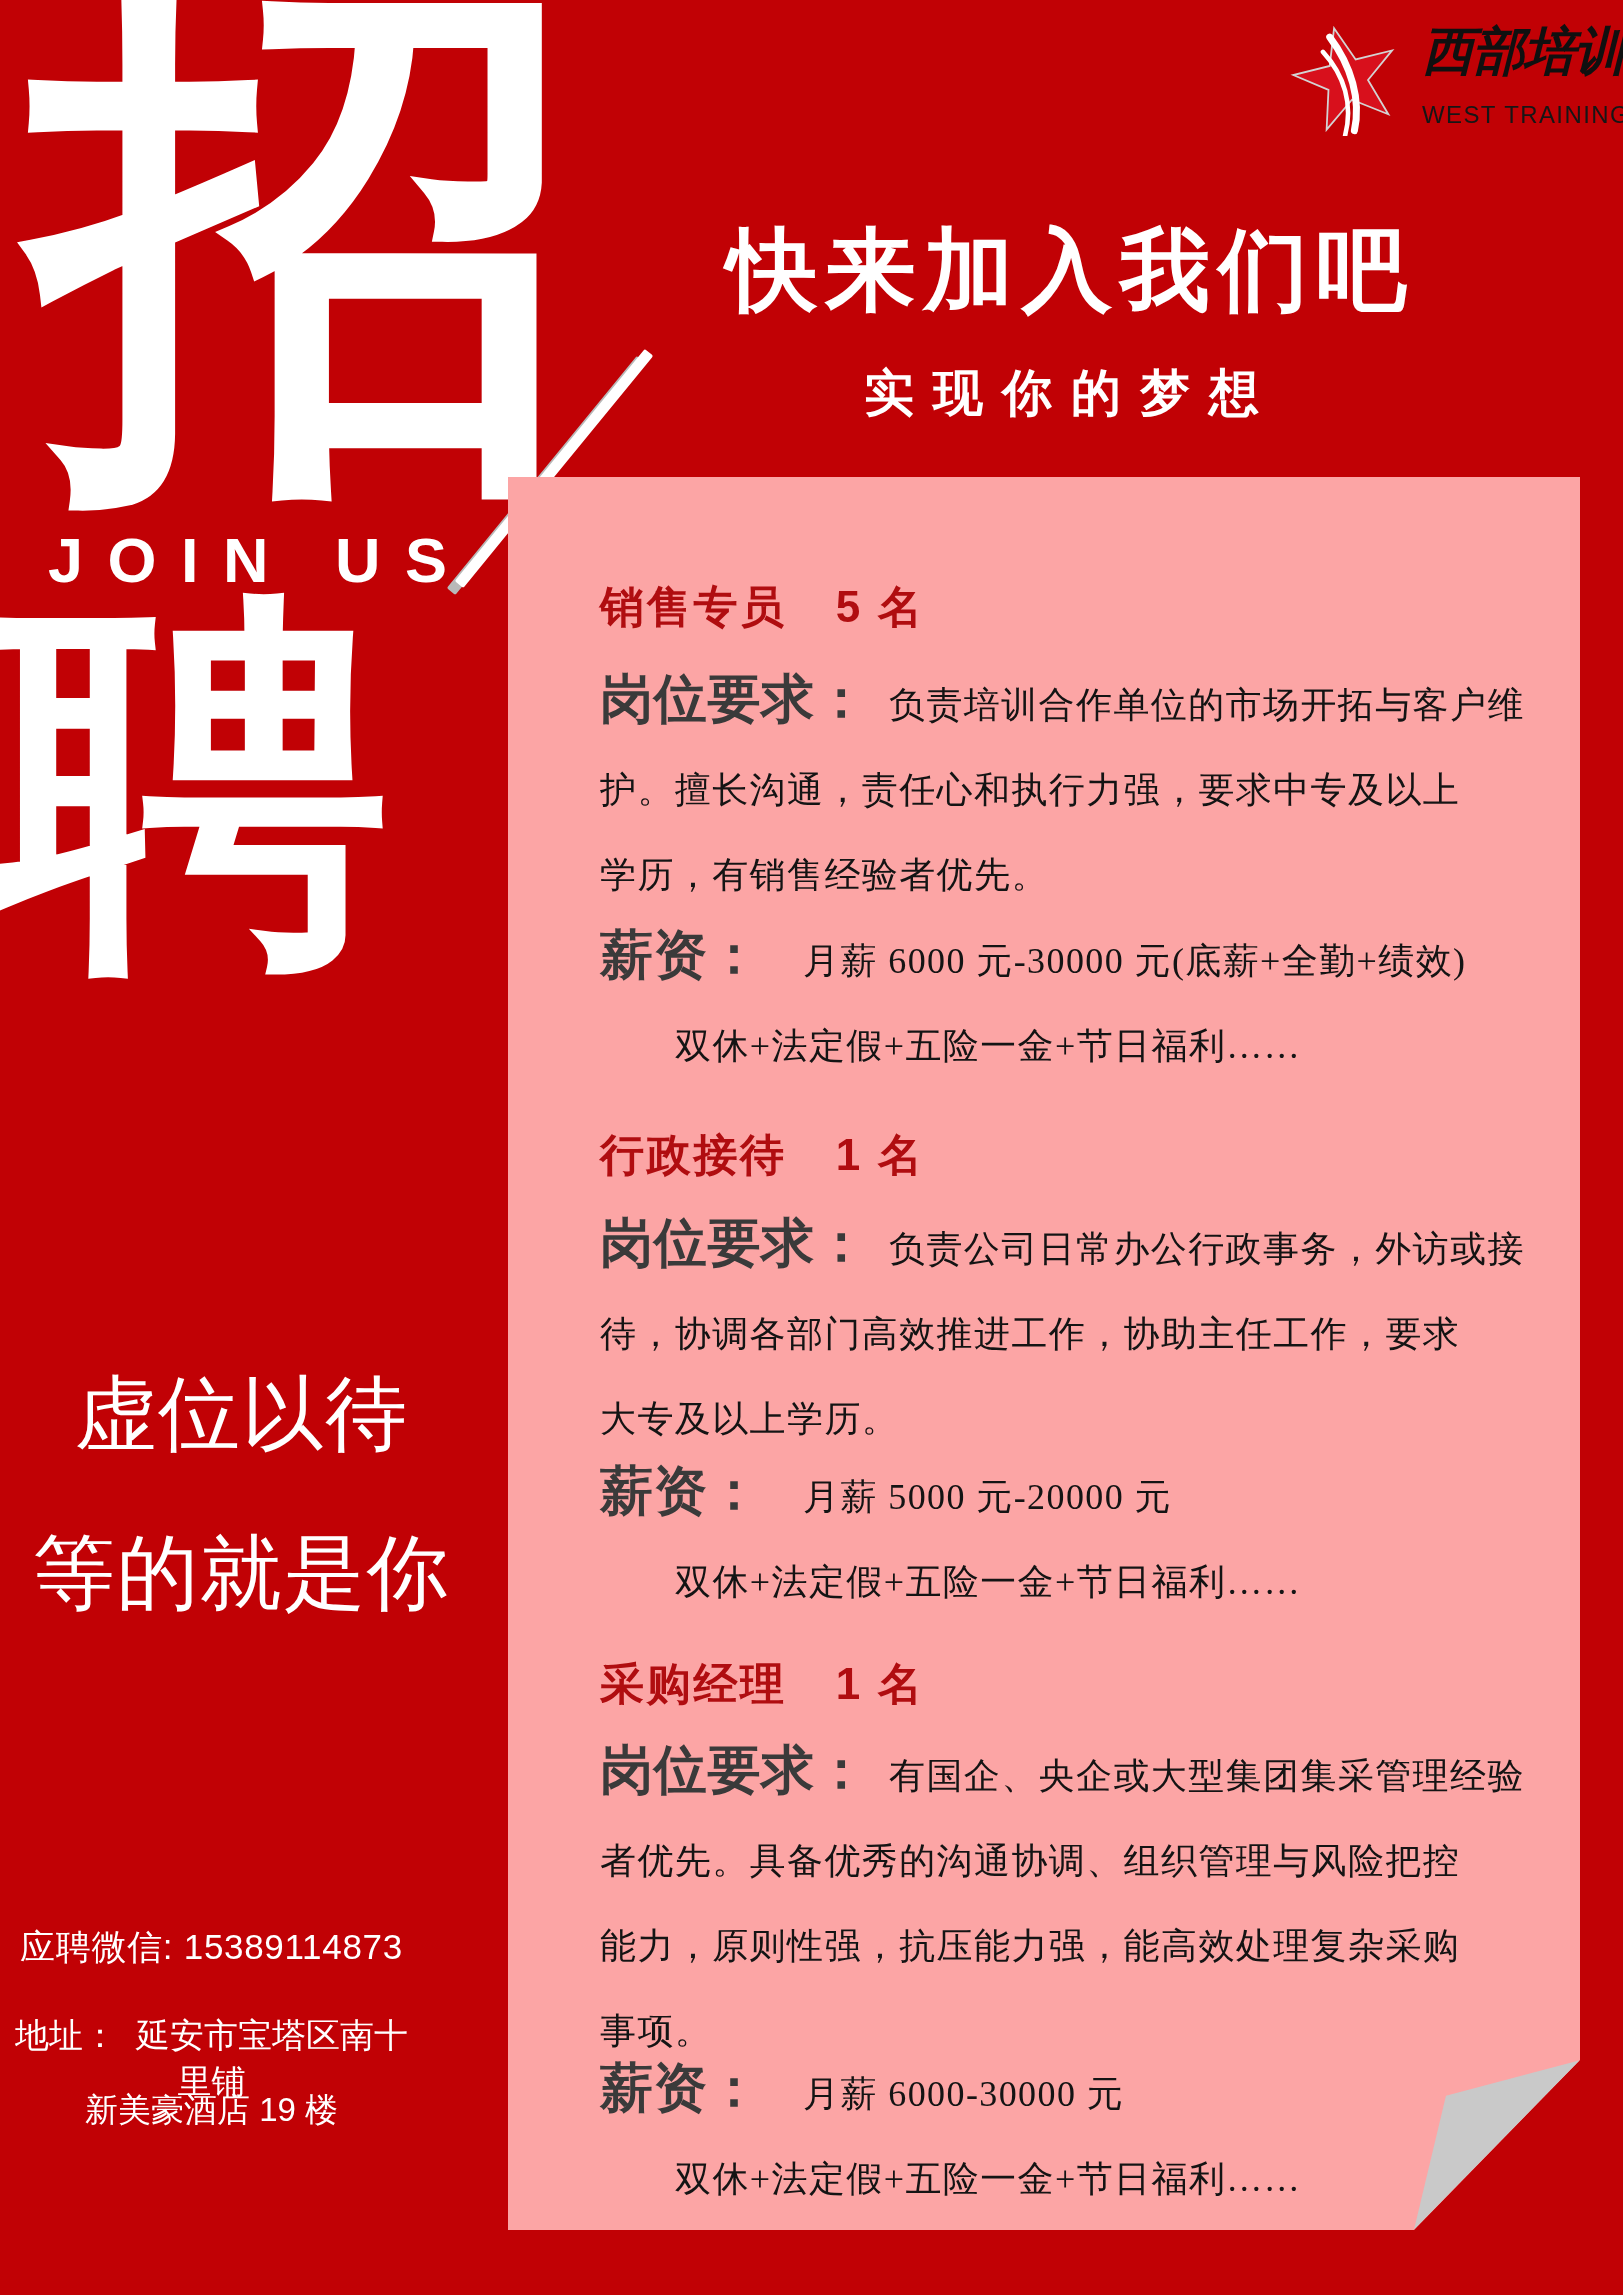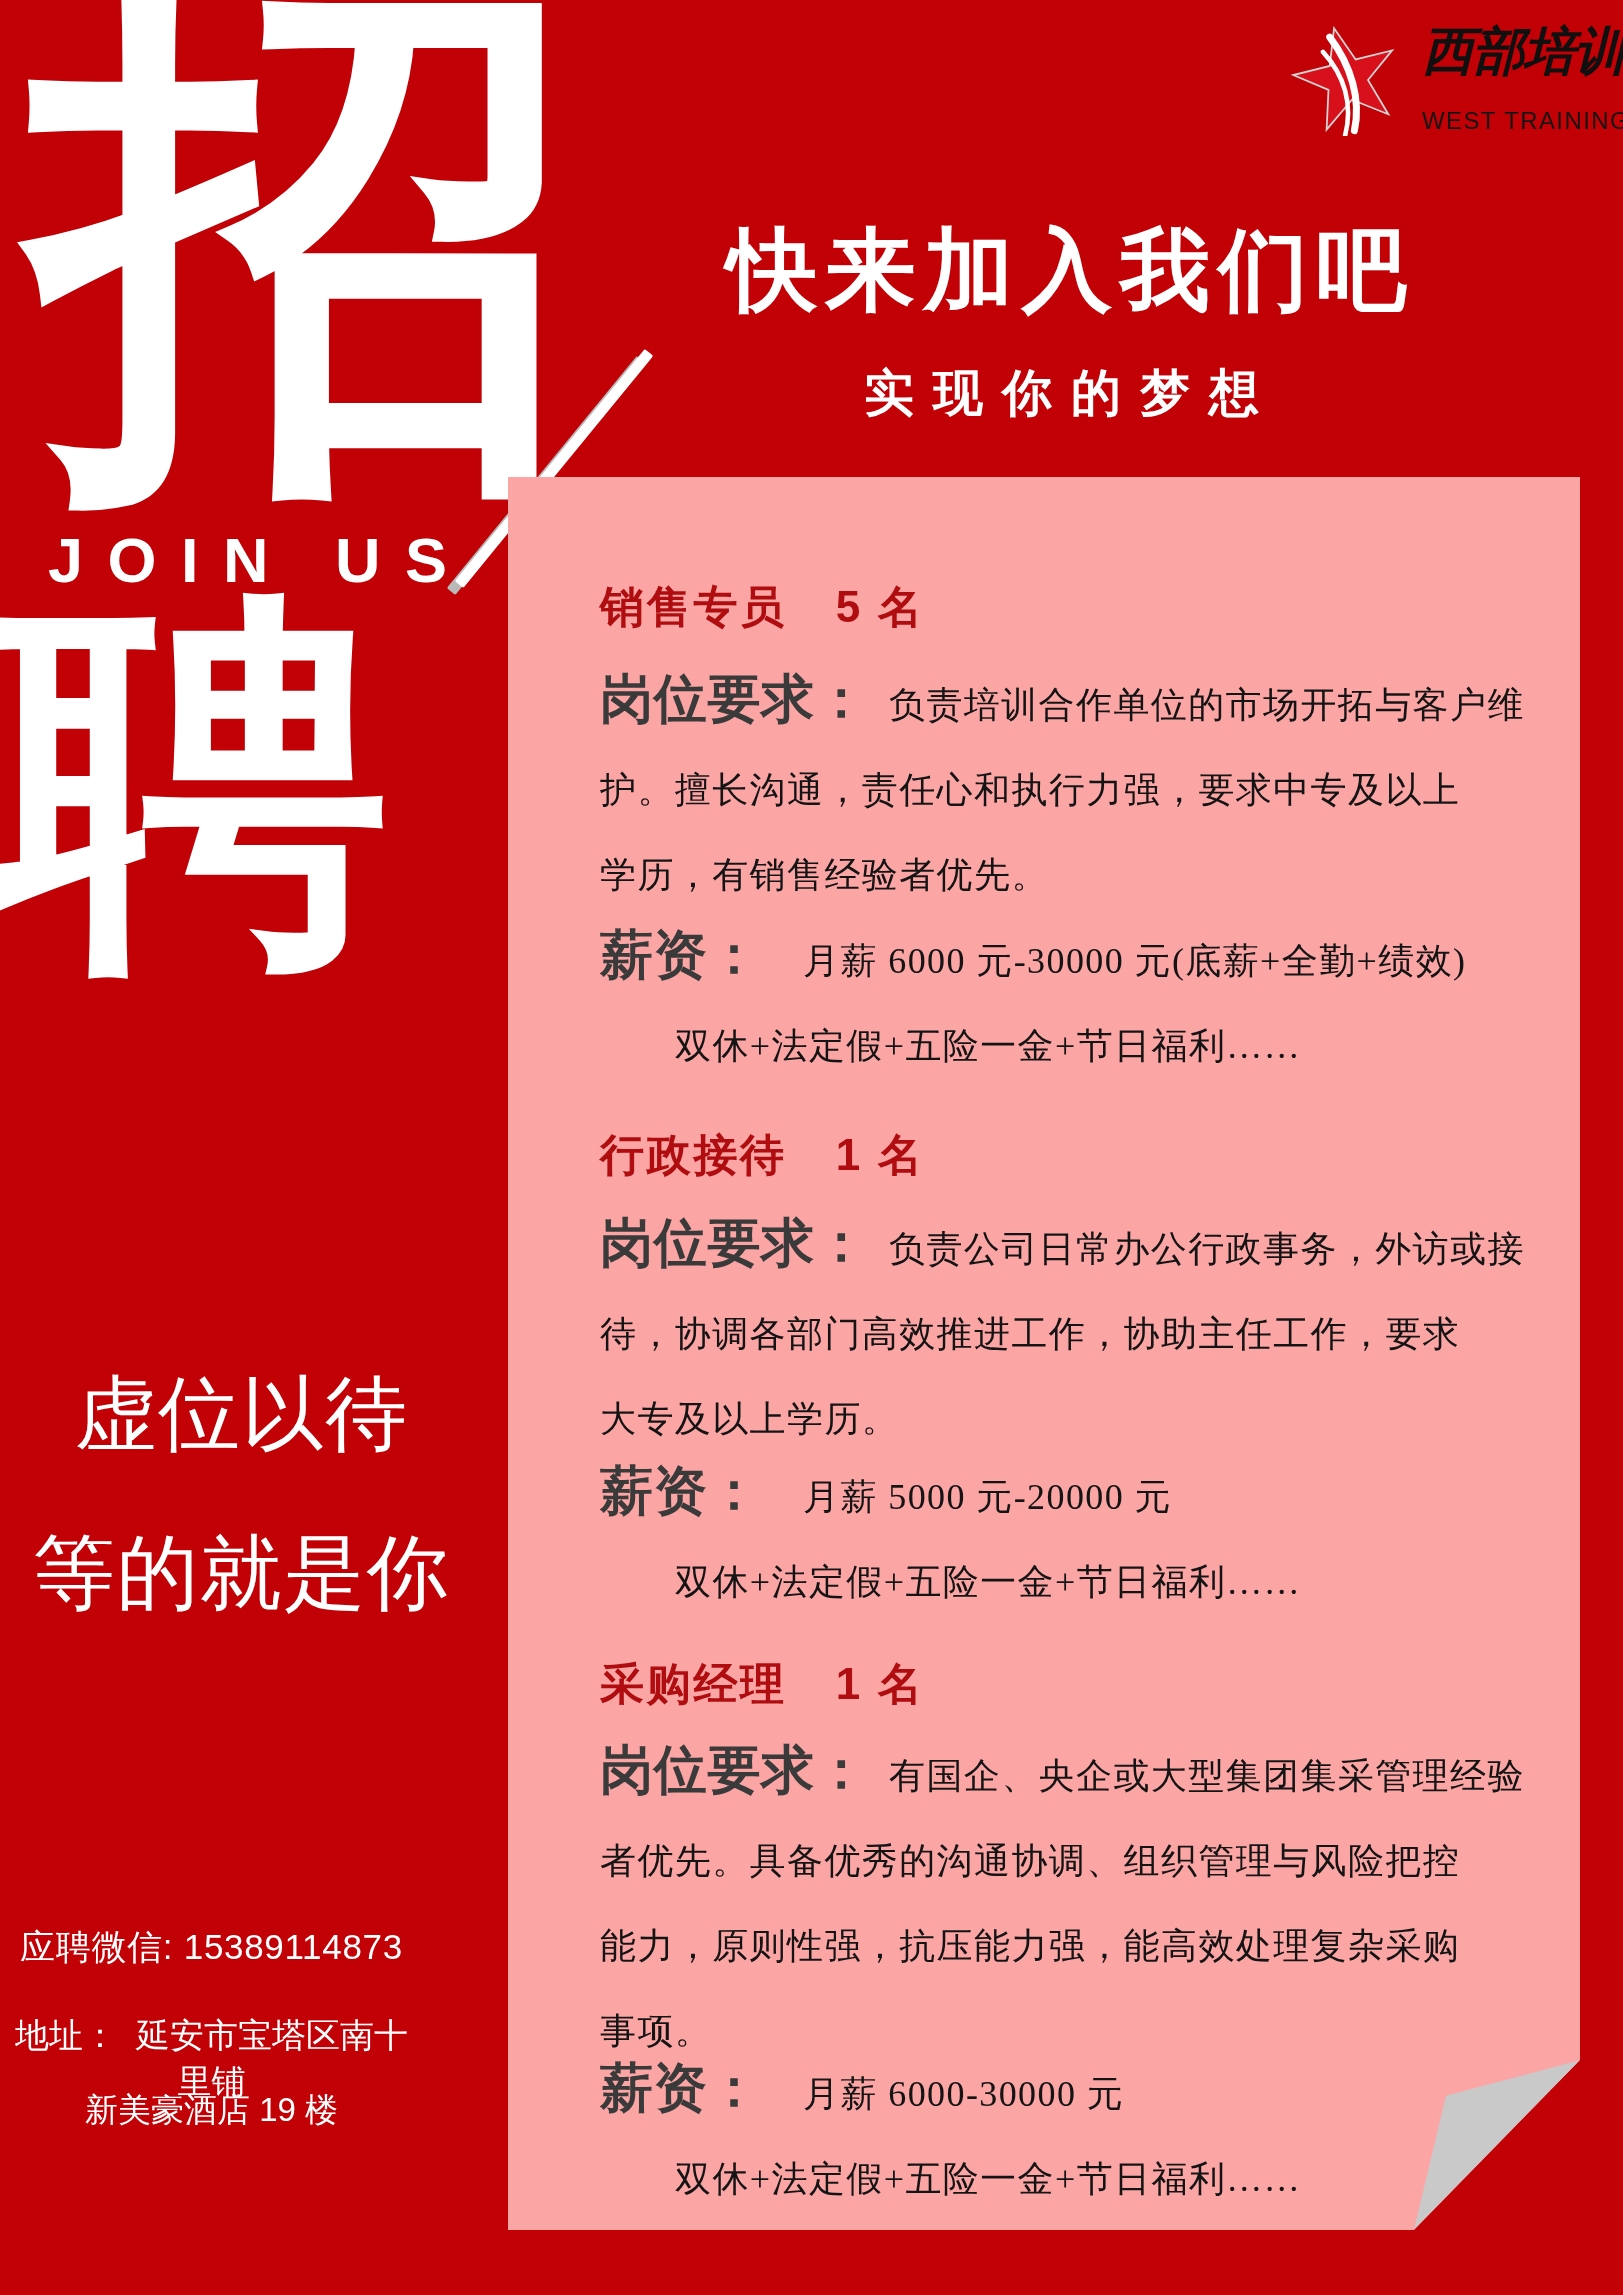--- a/index.html
+++ b/index.html
@@ -26,21 +26,21 @@
       transform-origin:left center;transform:rotate(-50.7deg);}
   .slash{left:459px;top:579px;background:#ffffff;}
   .slash-shadow{left:451px;top:586px;background:#b9b9b9;}
 
   
   .logo{position:absolute;left:1282px;top:17px;width:334px;height:123px;}
   .logo-star{position:absolute;left:0;top:6.8px;}
   .logo-text{position:absolute;left:140px;top:0;width:194px;}
   .logo-zh{font-family:"DejaVu Serif",serif;font-style:italic;font-weight:700;
            font-size:52px;color:#101010;letter-spacing:-1.4px;white-space:nowrap;}
-  .logo-en{margin-top:20px;font-size:24px;color:#161616;letter-spacing:1.4px;white-space:nowrap;}
+  .logo-en{margin-top:14px;font-size:24px;color:#161616;letter-spacing:1.4px;white-space:nowrap;}
 
   
   .head1,.head2{position:absolute;left:614px;width:914px;text-align:center;color:#ffffff;
                 font-weight:700;white-space:nowrap;}
   .head1{top:210px;font-size:90px;letter-spacing:8.2px;}
   .head2{top:360px;font-size:50px;letter-spacing:19px;}
 
   
   .card{position:absolute;left:508px;top:477px;width:1072px;height:1753px;background:#fca5a5;
         clip-path:polygon(0 0,100% 0,100% calc(100% - 170px),calc(100% - 166px) 100%,0 100%);}

